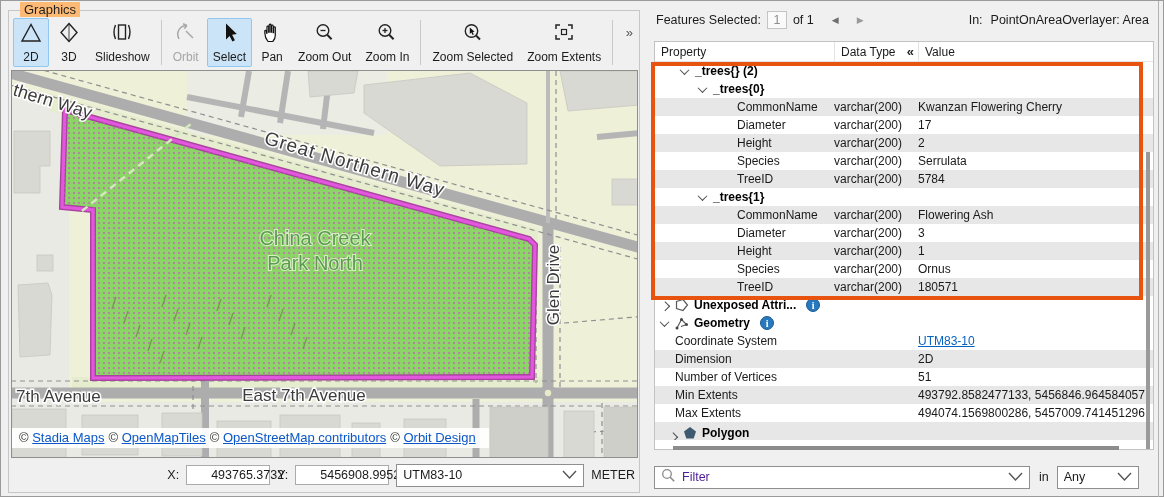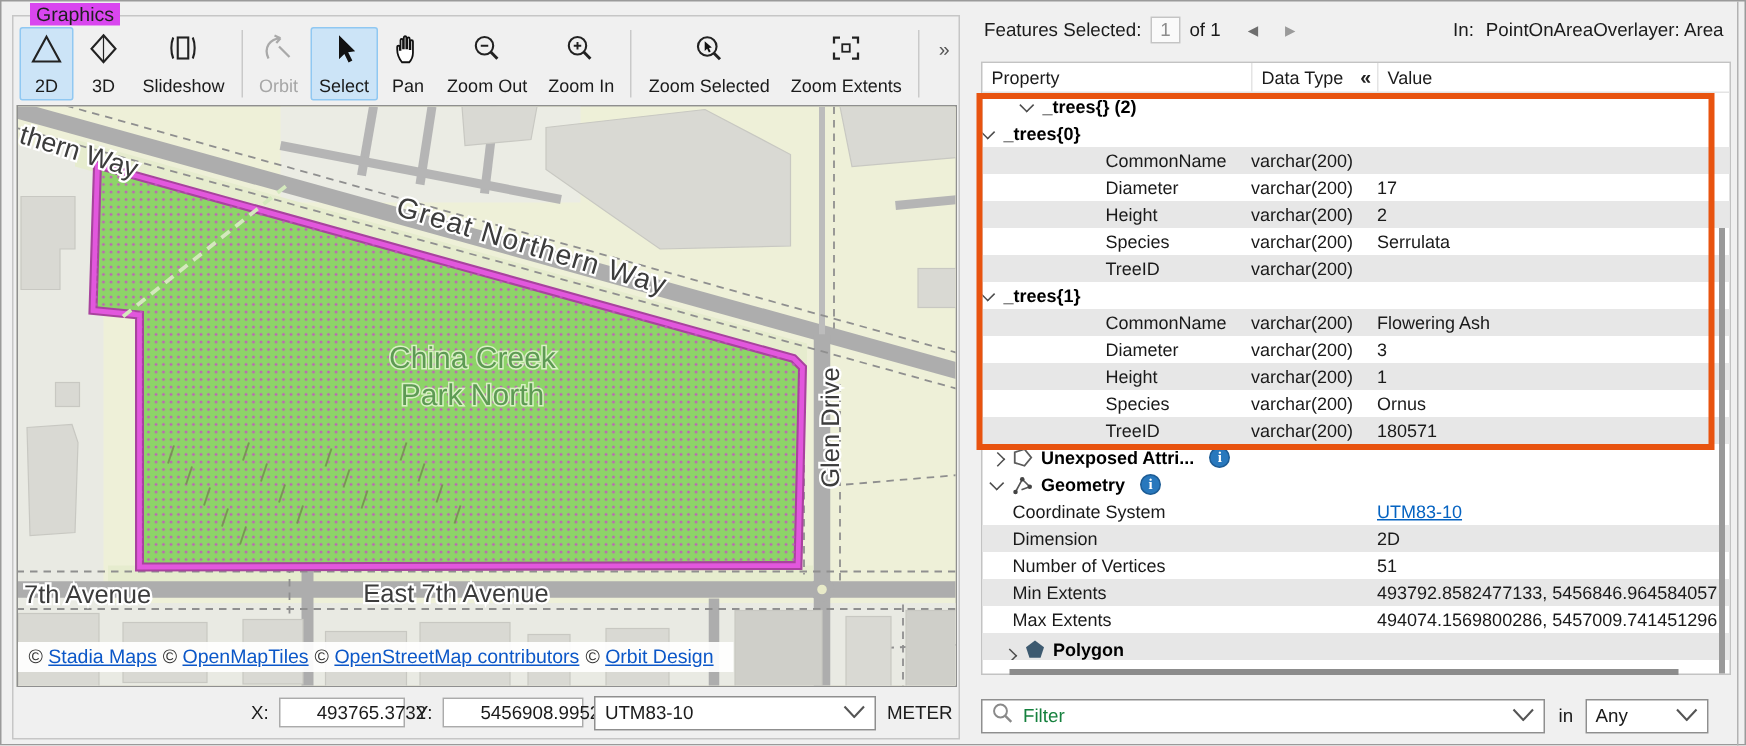--- a/index.html
+++ b/index.html
@@ -4,21 +4,21 @@
 <style>
   * { margin:0; padding:0; box-sizing:border-box; }
   html,body { width:1164px; height:497px; }
   body { font-family:"Liberation Sans", sans-serif; background:#f0f0f0; position:relative;
          overflow:hidden; color:#1a1a1a; }
   #app { position:absolute; inset:0; border:1px solid #9a9a9a; background:#f0f0f0; }
 
   
   .groupbox { position:absolute; left:7px; top:9px; width:632px; height:483px;
               border:1px solid #c6c6c6; }
-  .groupbox-label { position:absolute; top:-9px; left:11px; background:#d946ef;
+  .groupbox-label { position:absolute; top:-9px; left:11px; background:#fdba74;
                     padding:0 4px; font-size:13px; color:#1f1f1f; }
 
   
   .toolbar { position:absolute; left:3px; top:7px; right:3px; height:49px;
              display:flex; align-items:stretch; }
   .tbtn { display:flex; flex-direction:column; align-items:center; justify-content:space-between;
           padding:3px 5px 2px; margin:0 1px; border:1px solid transparent; border-radius:2px;
           font-size:12px; color:#1b1b1b; white-space:nowrap; }
   .tbtn svg { display:block; }
   .tbtn.selected { background:#cce4f7; border-color:#90c8f2; }
@@ -68,21 +68,21 @@
   .collapse-glyph { font-weight:700; font-size:13px; color:#222; letter-spacing:-2px; margin-left:2px; }
   .hc-val { flex:1; border-right:none !important; }
 
   .prow { display:flex; height:18px; align-items:center; }
   .prow.shaded { background:#e7e7e7; }
   .prow.bold .ptext { font-weight:700; color:#000000; }
   .cell { display:flex; align-items:center; height:100%; overflow:hidden; white-space:nowrap; }
   .cell.prop { width:172px; }
   .cell.dtype { width:84px; padding-left:7px; }
   .cell.val  { flex:1; padding-left:7px; }
-  .ind1 { padding-left:6px; }  .ind2 { padding-left:26px; } .ind3 { }
+  .ind1 { padding-left:6px; }  .ind2 { padding-left:26px; } .ind3 { padding-left:44px; }
   .ind4 { padding-left:20px; } .ind5 { padding-left:82px; } .ind6 { padding-left:14px;align-items:flex-end; }
   .chev { display:inline-block; width:7px; height:7px; border-right:1.4px solid #4c4c4c;
           border-bottom:1.4px solid #4c4c4c; margin-right:7px; flex:none; }
   .chev-down  { transform:rotate(45deg) translate(-1px,-1px); }
   .chev-right { transform:rotate(-45deg) translate(0,1px); }
   .ricon { display:inline-flex; width:14px; height:14px; margin-right:5px; flex:none; }
   .info { display:inline-flex; width:14px; height:14px; border-radius:50%; background:#2878bd;
           border:1px solid #1d5c95; color:#fff; font-size:10px; font-weight:700;
           align-items:center; justify-content:center; margin-left:10px; flex:none;
           font-family:"Liberation Serif", serif; }
@@ -90,21 +90,21 @@
 
   .hl-rect { position:absolute; left:-4px; top:20px; width:492px; height:238px;
              border:4px solid #e8530f; pointer-events:none; z-index:5; }
   .vscroll { position:absolute; right:3px; top:110px; width:4px; height:297px; background:#9a9a9a; z-index:4; }
   .hscroll { position:absolute; left:25px; top:445px; width:446px; height:4px; background:#8c8c8c; }
 
   .filterbar { position:absolute; left:6px; top:464px; width:500px; height:24px;
                display:flex; align-items:center; font-size:12.5px; }
   .filter-input { display:flex; align-items:center; background:#fff; border:1px solid #8f8f8f;
                   height:23px; width:376px; padding:0 6px; gap:6px; }
-  .filter-input .ph { color:#15803d; flex:1; }
+  .filter-input .ph { color:#4c1d95; flex:1; }
   .scope-combo { display:flex; align-items:center; justify-content:space-between; background:#fff;
                  border:1px solid #8f8f8f; height:23px; width:82px; margin-left:8px; padding:0 6px; }
   .in-label { margin-left:9px; }
 </style>
 </head>
 <body>
 
 <div id="app">
 
   <div class="groupbox">
@@ -377,20 +377,23 @@
               <span></span>
             </div>
           </div>
           <div class="prow shaded">
             <div class="cell prop ind5">
               <span class="ptext">CommonName</span>
             </div>
             <div class="cell dtype">
               <span>varchar(200)</span>
             </div>
+            <div class="cell val">
+              <span>Kwanzan Flowering Cherry</span>
+            </div>
           </div>
           <div class="prow">
             <div class="cell prop ind5">
               <span class="ptext">Diameter</span>
             </div>
             <div class="cell dtype">
               <span>varchar(200)</span>
             </div>
             <div class="cell val">
               <span>17</span>
@@ -417,20 +420,23 @@
             <div class="cell val">
               <span>Serrulata</span>
             </div>
           </div>
           <div class="prow shaded">
             <div class="cell prop ind5">
               <span class="ptext">TreeID</span>
             </div>
             <div class="cell dtype">
               <span>varchar(200)</span>
+            </div>
+            <div class="cell val">
+              <span>5784</span>
             </div>
           </div>
           <div class="prow bold">
             <div class="cell prop ind3">
               <span class="chev chev-down"></span>
               <span class="ptext">_trees{1}</span>
             </div>
             <div class="cell dtype">
               <span></span>
             </div>

